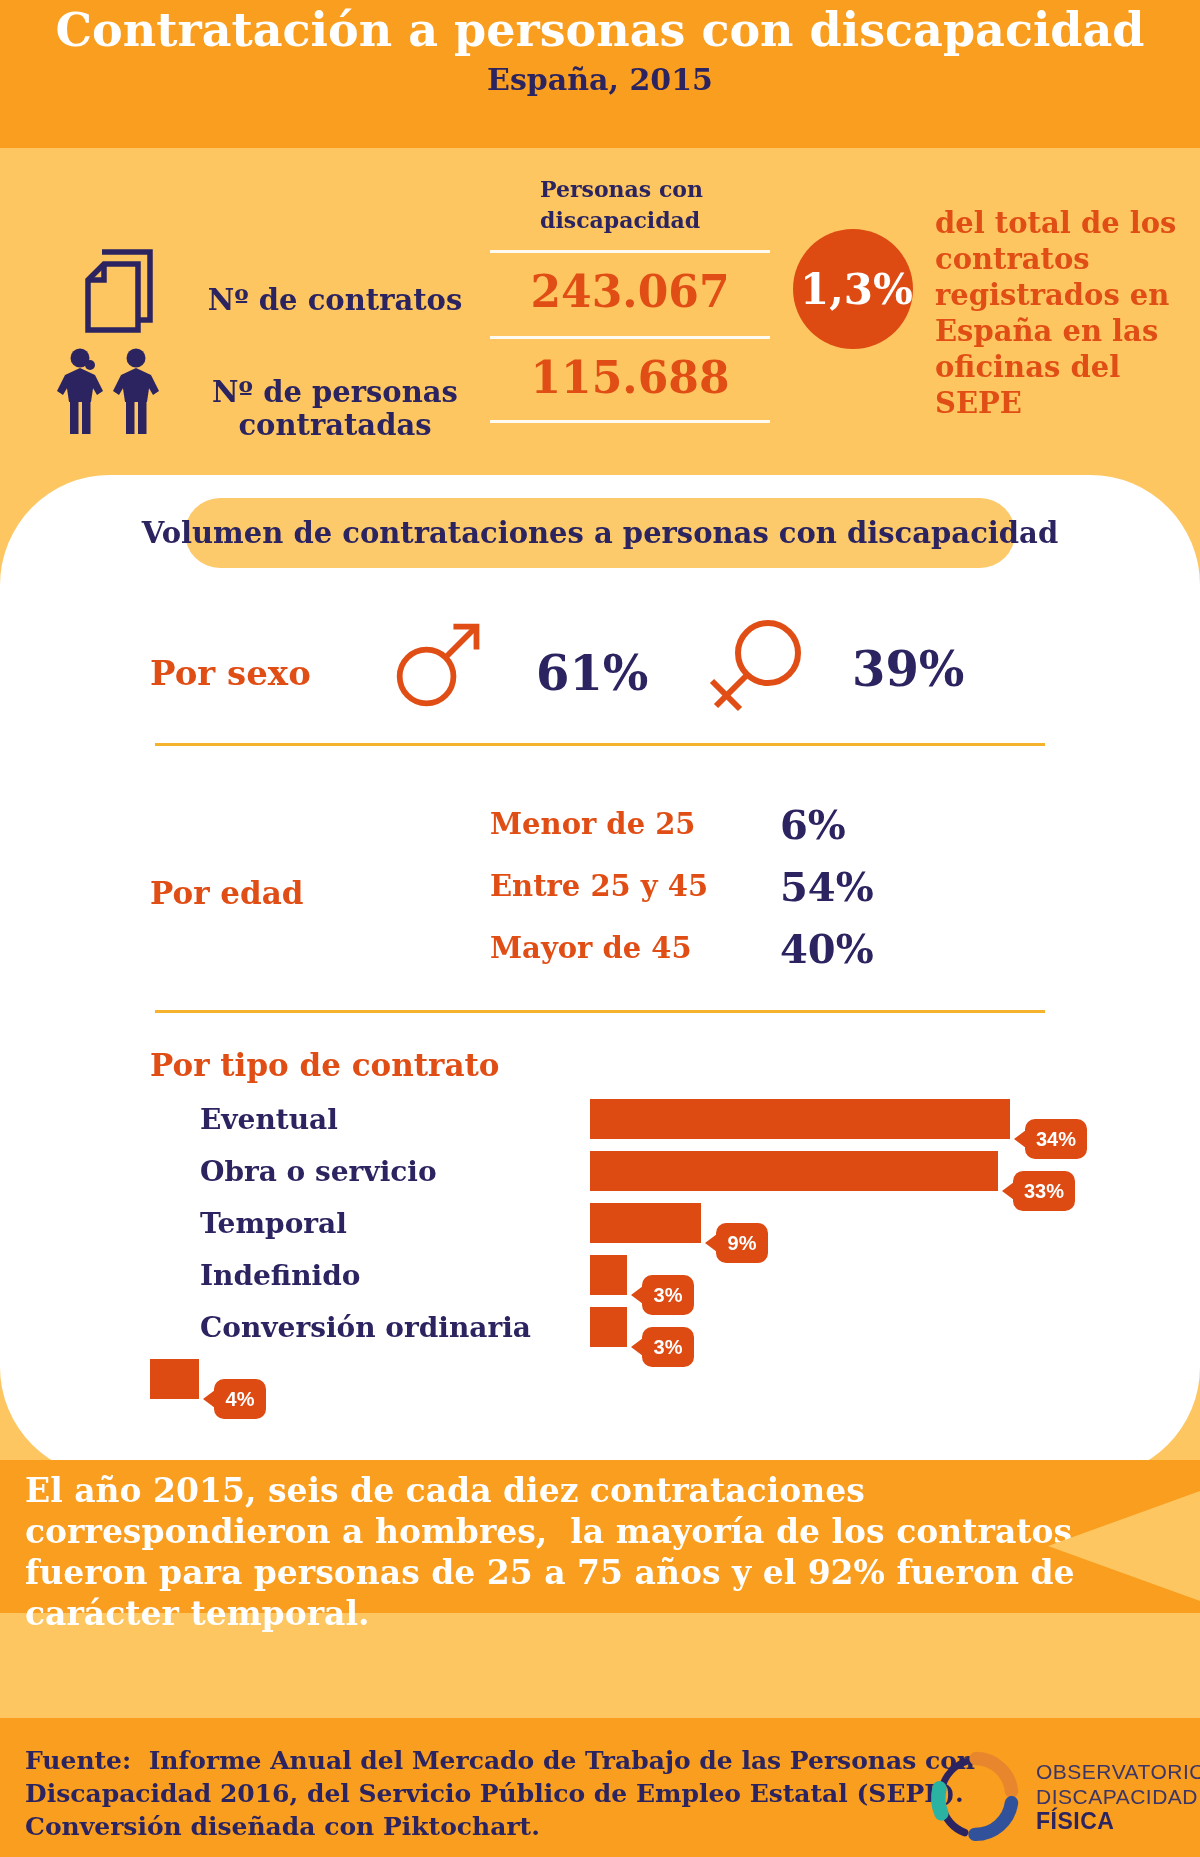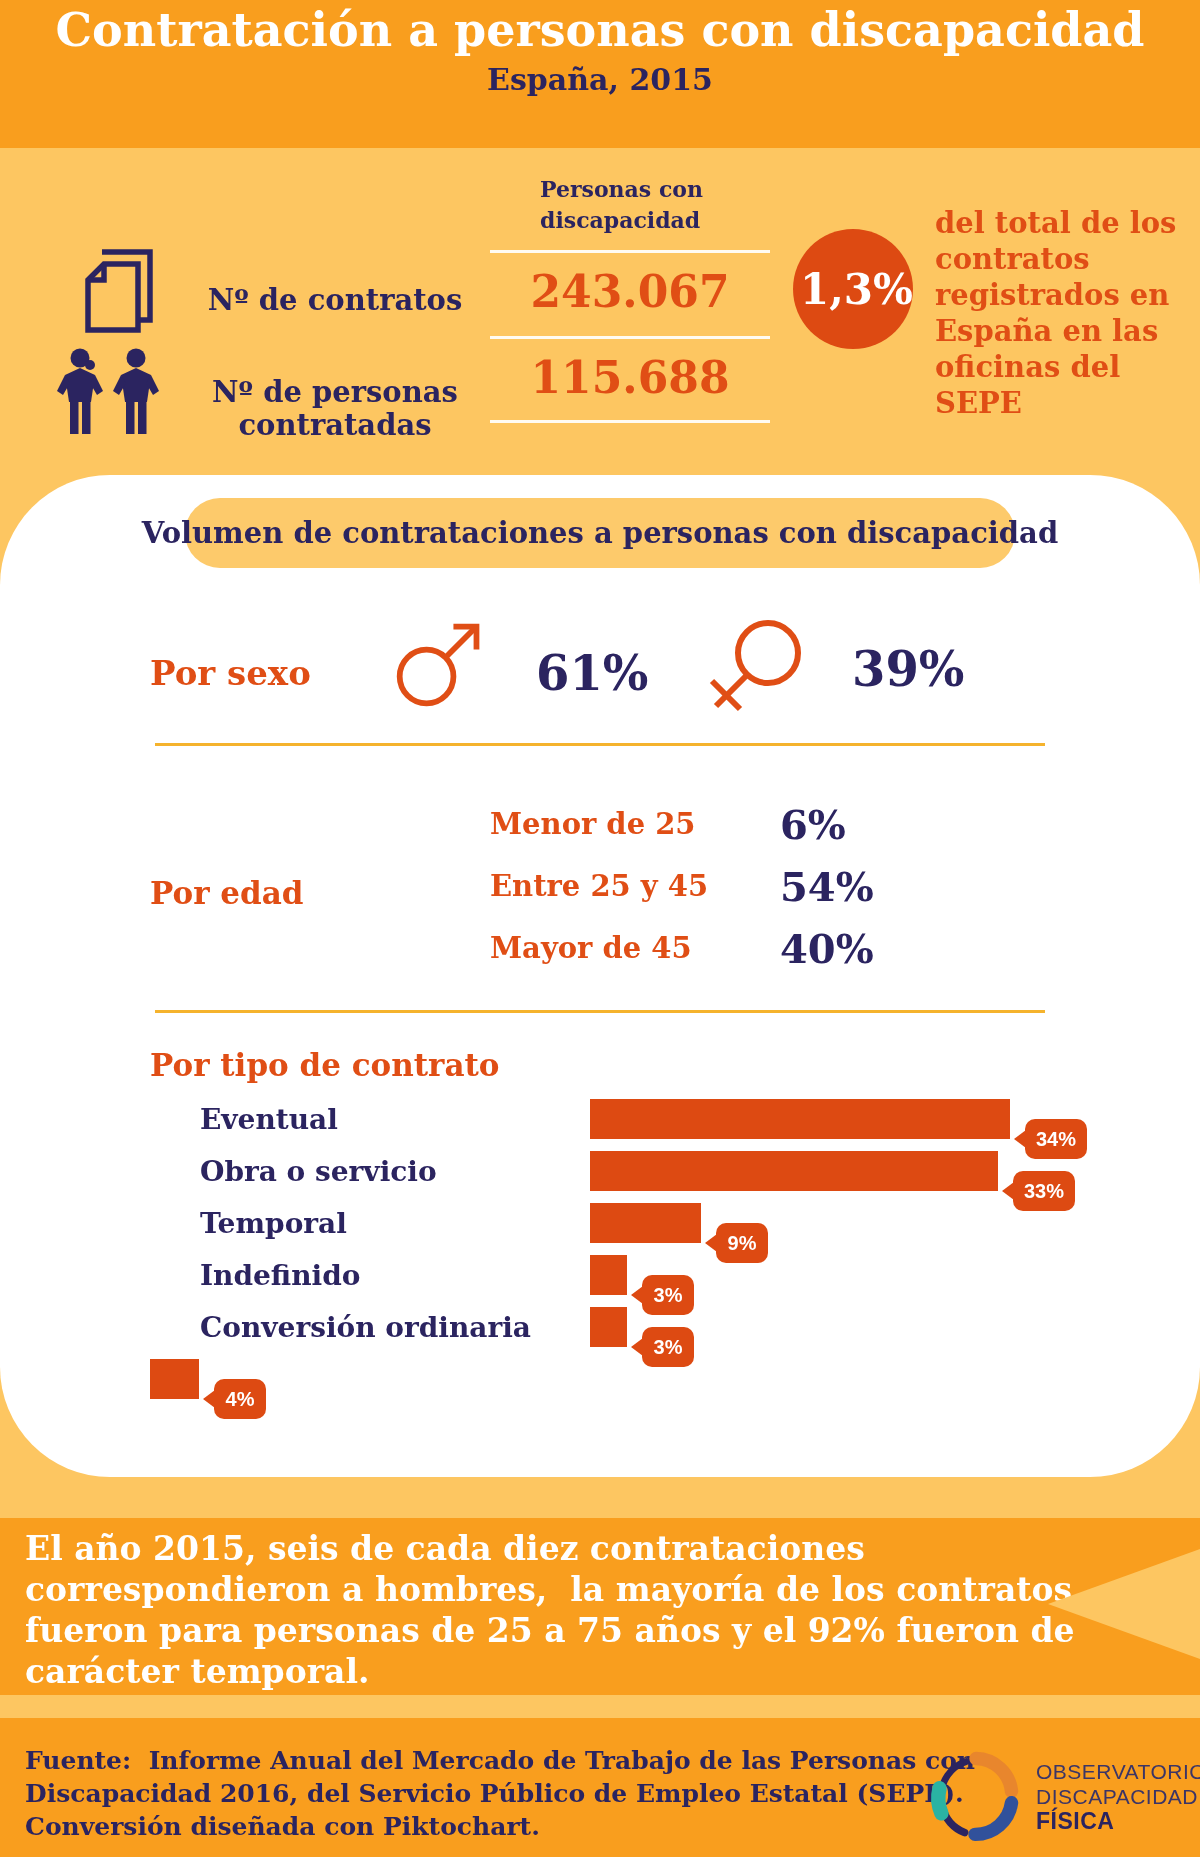--- a/index.html
+++ b/index.html
@@ -59,21 +59,21 @@
   .chart{position:absolute;left:150px;top:618px;width:1000px;}
   .chart-row{display:flex;align-items:center;height:52px;}
   .bar-label{width:440px;padding-left:50px;box-sizing:border-box;color:var(--navy);font-size:28px;font-weight:700;white-space:nowrap;}
   .bar{height:40px;background:var(--accent);}
   .badge{position:relative;margin-left:15px;height:40px;min-width:30px;padding:0 11px;border-radius:10px;background:var(--accent);
     display:flex;align-items:center;justify-content:center;color:#fff;
     font-family:"Liberation Sans", sans-serif;font-size:20px;font-weight:700;margin-top:40px;}
   .badge::before{content:"";position:absolute;left:-11px;top:50%;transform:translateY(-50%);
     width:0;height:0;border:9px solid transparent;border-right:12px solid var(--accent);border-left:0;}
   
-  .summary{position:absolute;left:0;top:1518px;width:1200px;height:177px;background:var(--orange);}
+  .summary{position:absolute;left:0;top:1460px;width:1200px;height:153px;background:var(--orange);}
   .summary-text{position:absolute;left:25px;top:10px;}
   .summary-line{white-space:pre;color:#fff;font-size:33px;line-height:41px;font-weight:700;}
   .chev{position:absolute;right:0;top:31px;width:0;height:0;
     border-top:55px solid transparent;border-bottom:55px solid transparent;border-right:152px solid var(--yellow);}
   
   .footer{position:absolute;left:0;top:1718px;width:1200px;height:139px;background:var(--orange);}
   .source{position:absolute;left:25px;top:26px;}
   .source-line{white-space:pre;color:var(--navy);font-size:25px;line-height:33px;font-weight:700;}
   .logo{position:absolute;left:928px;top:30px;display:flex;align-items:center;gap:12px;}
   .logo-text{font-family:"Liberation Sans", sans-serif;color:#3C3566;}

